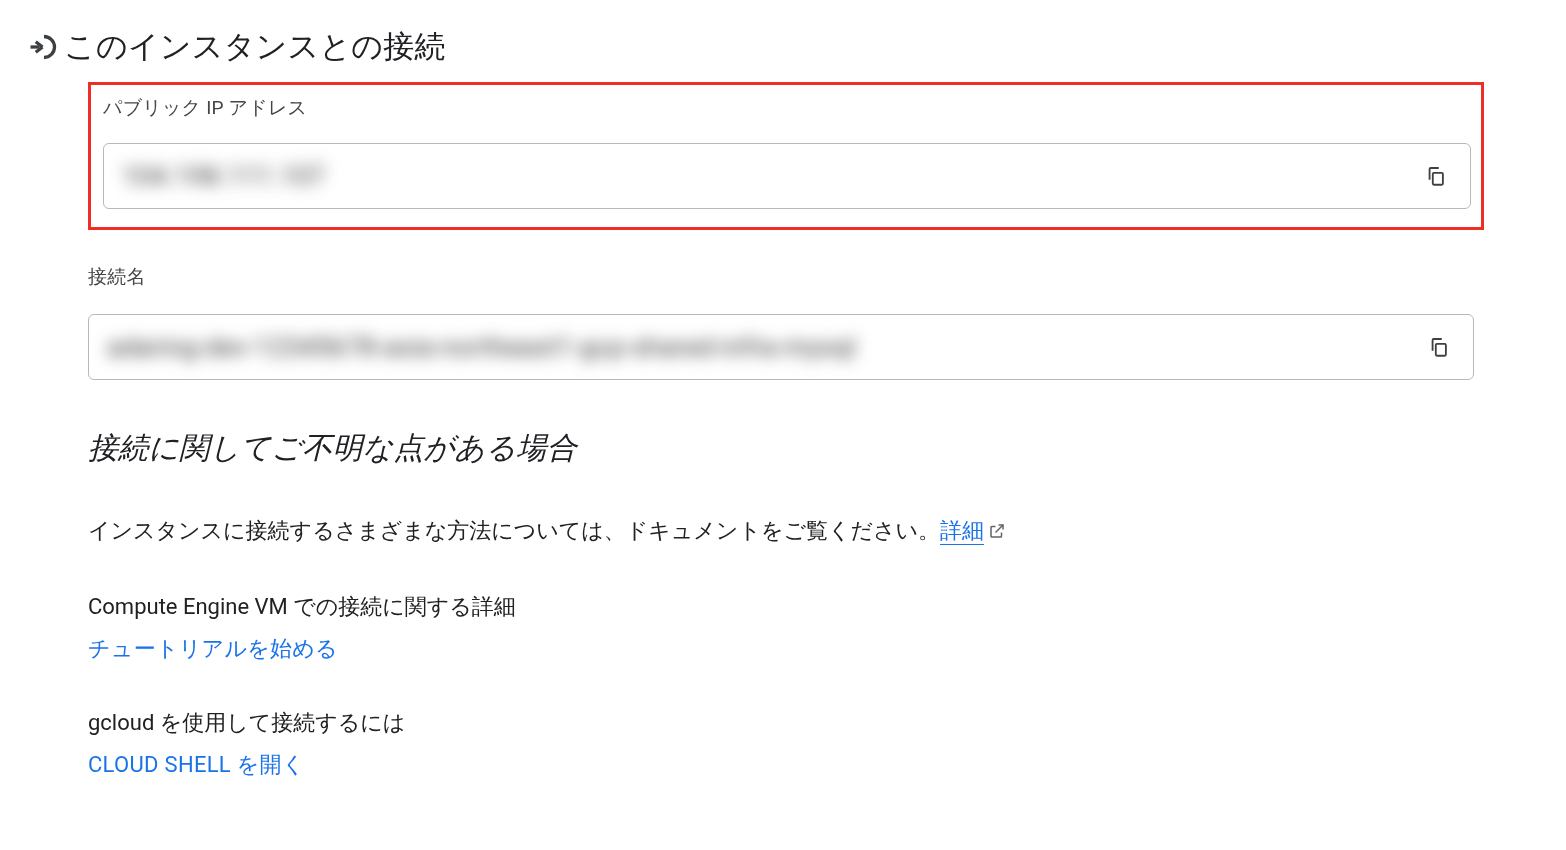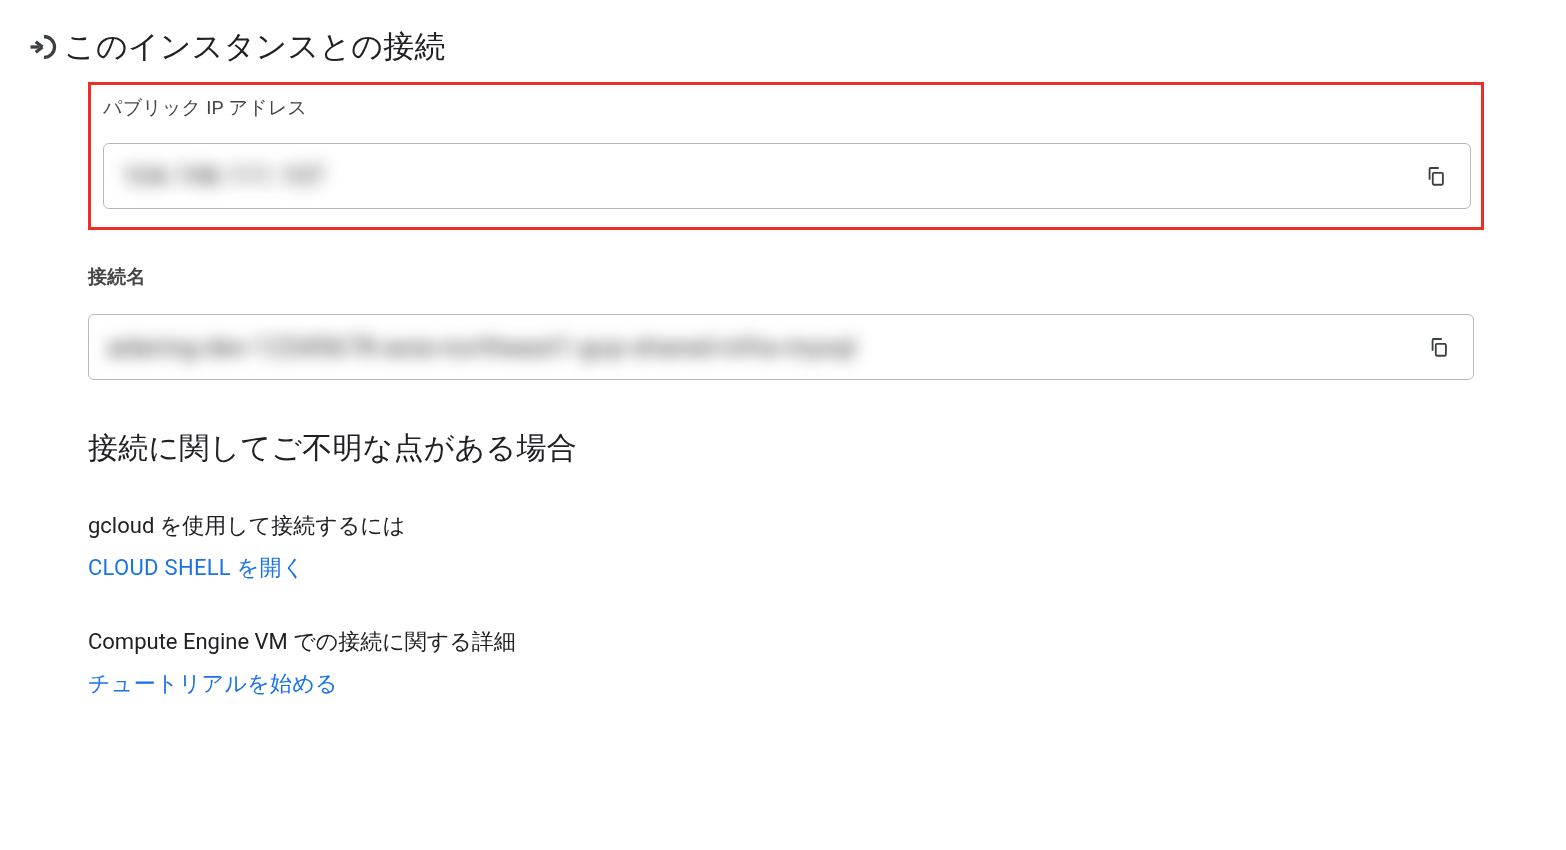--- a/index.html
+++ b/index.html
@@ -83,27 +83,27 @@
       border: none;
       background: transparent;
       border-radius: 50%;
     }
     .section-2 {
       margin-top: 0;
       margin-bottom: 48px;
     }
     .section-2 .form-label {
       margin-bottom: 24px;
-      font-weight: bold;
     }
     .help-heading {
       font-size: 30px;
       font-weight: 400;
       margin-bottom: 42px;
       letter-spacing: 0.2px;
+      font-style: italic;
     }
     .help-text {
       font-size: 22px;
       line-height: 1.85;
       color: #202124;
       margin-bottom: 40px;
       max-width: 1000px;
     }
     .link {
       color: #1a73e8;
@@ -171,24 +171,33 @@
         <svg width="22" height="22" viewBox="0 0 24 24" fill="none">
           <rect x="8.5" y="8.5" width="11" height="13" rx="1.2" stroke="#3c4043" stroke-width="2"></rect>
           <path d="M5 16 V4.5 a1.2 1.2 0 0 1 1.2-1.2 H15" stroke="#3c4043" stroke-width="2" fill="none"></path>
         </svg>
       </button>
     </div>
   </div>
 
   <div class="form-section">
     <div class="help-heading">接続に関してご不明な点がある場合</div>
+    <p class="help-text">
+      <span>インスタンスに接続するさまざまな方法については、ドキュメントをご覧ください。</span><a href="#" class="link"><span>詳細</span></a><span class="ext-icon">
+          <svg width="18" height="18" viewBox="0 0 24 24" fill="none">
+            <path d="M14 4h6v6" stroke="#5f6368" stroke-width="2"></path>
+            <path d="M20 4 L10 14" stroke="#5f6368" stroke-width="2"></path>
+            <path d="M18 14v5a1 1 0 0 1-1 1H5a1 1 0 0 1-1-1V7a1 1 0 0 1 1-1h5" stroke="#5f6368" stroke-width="2" fill="none"></path>
+          </svg>
+        </span>
+    </p>
+
+    <div class="action-block">
+      <div class="sub-heading">Compute Engine VM での接続に関する詳細</div>
+      <a class="action-link">チュートリアルを始める</a>
+    </div>
 
     <div class="action-block">
       <div class="sub-heading">gcloud を使用して接続するには</div>
       <a class="action-link">CLOUD SHELL を開く</a>
     </div>
-
-    <div class="action-block">
-      <div class="sub-heading">Compute Engine VM での接続に関する詳細</div>
-      <a class="action-link">チュートリアルを始める</a>
-    </div>
   </div>
 </div>
 
 </body></html>

